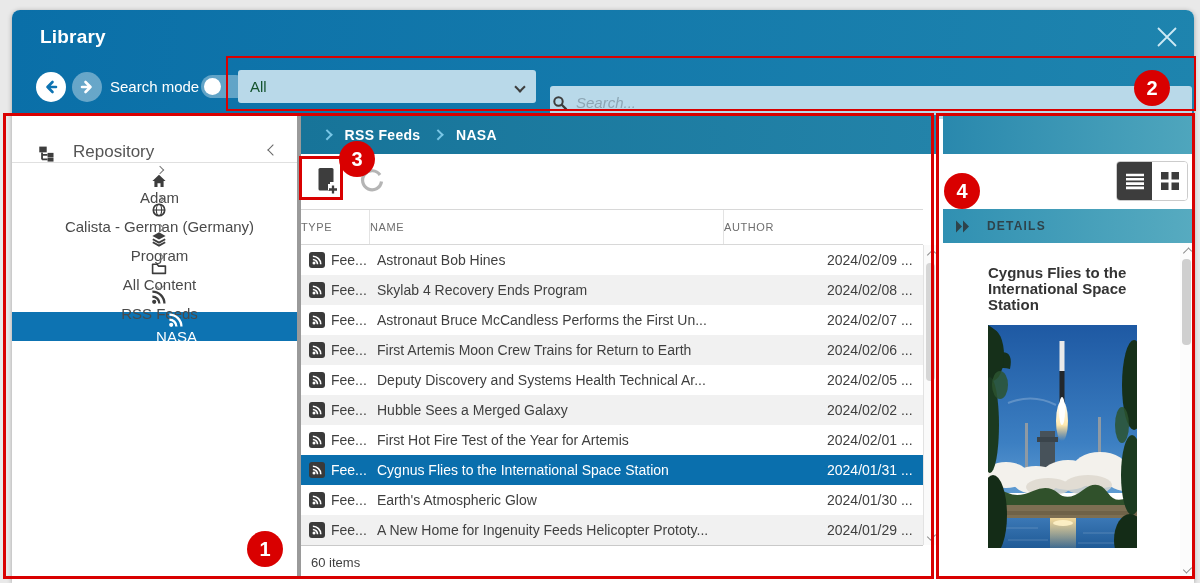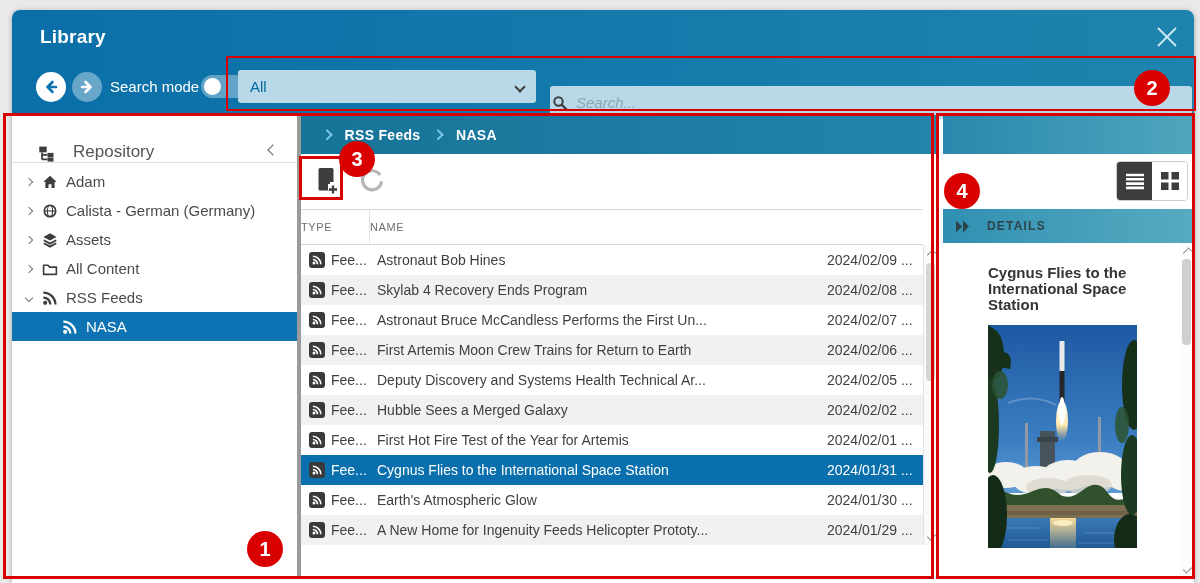--- a/index.html
+++ b/index.html
@@ -17,41 +17,41 @@
   .hdr-title { position:absolute; left:28px; top:16px; color:#fff; font-size:19px; font-weight:600; letter-spacing:.2px; }
   .close-btn { position:absolute; left:1136px; top:8px; width:38px; height:38px; display:flex; align-items:center; justify-content:center; cursor:pointer; }
   .nav-btn { position:absolute; top:62px; width:30px; height:30px; border-radius:50%; display:flex; align-items:center; justify-content:center; }
   .nav-back { left:24px; background:#fff; }
   .nav-fwd  { left:60px; background:rgba(255,255,255,.38); }
   .searchmode-label { position:absolute; left:98px; top:68px; color:#fff; font-size:15px; }
   .toggle { position:absolute; left:189px; top:65px; width:46px; height:23px; border-radius:12px; background:rgba(255,255,255,.35); }
   .toggle .knob { position:absolute; left:3px; top:3px; width:17px; height:17px; border-radius:50%; background:#fff; }
 
   .filter-select { position:absolute; left:226px; top:60px; width:298px; height:33px; background:#b9d9e9; border-radius:3px;
-                   display:flex; align-items:center; padding:0 12px; font-size:15px; color:#0369a1; cursor:pointer; }
+                   display:flex; align-items:center; padding:0 12px; font-size:15px; color:#14532d; cursor:pointer; }
   .filter-select .chev-down { margin-left:auto; }
   .search-box { position:absolute; left:538px; top:60px; width:642px; height:33px; background:#b9d9e9; border-radius:3px;
                 display:flex; align-items:center; padding:0 2px;margin-top:16px; }
   .search-box input { flex:1; border:none; outline:none; background:transparent; font-size:15px; color:#222; margin-left:8px;
                       font-family:"Liberation Sans", sans-serif; }
   .search-box input::placeholder { color:#8da6b4; font-style:italic; }
 
   .chev { display:inline-block; border-style:solid; border-color:#3d3d3d; border-width:0 2px 2px 0; padding:3px; }
   .chev-down  { transform:rotate(45deg); }
   .chev-right { transform:rotate(-45deg); }
   .chev-left  { transform:rotate(135deg); }
 
   
   .sidebar { position:absolute; left:0; top:105px; width:285px; height:463px; background:#fff; overflow:hidden; }
   .sb-head { height:48px; display:flex; align-items:flex-end; padding:0 16px 0 26px; border-bottom:1px solid #e0e0e0; }
   .sb-title { margin-left:18px; font-size:17px; color:#555; }
   .sb-collapse { margin-left:auto; cursor:pointer; padding:4px; }
   .sb-collapse .chev { border-color:#666; border-width:0 1.5px 1.5px 0; padding:3.5px; }
   .tree { padding-top:4px; }
-  .tree-item { height:29px; display:flex; align-items:center; padding-left:10px; font-size:15px; color:#4a4a4a; cursor:pointer; }
+  .tree-item { height:29px; display:flex; align-items:center; padding-left:10px; font-size:15px; color:#4a4a4a; cursor:pointer;flex-direction:column; }
   .tree-item .expander { width:14px; display:flex; justify-content:center; }
   .tree-item .expander .chev { border-color:#777; border-width:0 1.5px 1.5px 0; padding:2.5px; }
   .tree-item .t-icon { width:16px; height:16px; margin:0 8px 0 6px; flex:none; color:#3d3d3d; }
   .tree-item .t-label { white-space:nowrap; }
   .tree-item.child { padding-left:44px; }
   .tree-item.selected { background:#0d73b2; color:#fff; }
   .tree-item.selected .t-icon { color:#fff; }
 
   .v-divider { position:absolute; left:285px; top:105px; width:4px; height:463px; background:#9a9a9a; }
 
@@ -209,21 +209,21 @@
           <span class="expander">
               <span class="chev chev-right"></span>
             </span>
           <span class="t-icon">
             <svg width="16" height="16" viewBox="0 0 16 16">
                 <path d="M8 1.3 L14.6 4.9 8 8.5 1.4 4.9 Z" fill="currentColor"></path>
                 <path d="M1.8 8.2 L8 11.6 14.2 8.2" stroke="currentColor" stroke-width="1.8" fill="none"></path>
                 <path d="M1.8 11.2 L8 14.6 14.2 11.2" stroke="currentColor" stroke-width="1.8" fill="none"></path>
               </svg>
           </span>
-          <span class="t-label">Assets</span>
+          <span class="t-label">Program</span>
         </div>
 
         <div class="tree-item">
           <span class="expander">
               <span class="chev chev-right"></span>
             </span>
           <span class="t-icon">
             <svg width="16" height="16" viewBox="0 0 16 16">
                 <path d="M1.6 4.2 H6 L7.7 6.1 H14.4 V13.4 H1.6 Z" stroke="currentColor" stroke-width="1.6" fill="none" stroke-linejoin="round"></path>
               </svg>
@@ -283,20 +283,21 @@
             <svg width="26" height="26" viewBox="0 0 26 26">
                 <path d="M21 7 A9.5 9.5 0 1 0 22.5 13.5" stroke="#b5b5b5" stroke-width="3.2" fill="none"></path>
               </svg>
           </span>
         </div>
       </div>
 
       <div class="tbl-head">
         <div class="th">TYPE</div>
         <div class="th">NAME</div>
+        <div class="th">AUTHOR</div>
       </div>
 
       <div class="tbl-body">
           <div class="row">
     <div class="cell type">
       <span class="rss-badge">
         <svg width="10" height="10" viewBox="0 0 16 16">
                   <circle cx="3.2" cy="12.8" r="2.4" fill="currentColor"></circle>
                   <path d="M1.4 7.2 A7.4 7.4 0 0 1 8.8 14.6" stroke="currentColor" stroke-width="2.6" fill="none"></path>
                   <path d="M1.4 2 A12.6 12.6 0 0 1 14 14.6" stroke="currentColor" stroke-width="2.6" fill="none"></path>
@@ -448,20 +449,21 @@
       <div class="main-scroll">
         <span class="scroll-arrow arr-up">
             <span class="chev"></span>
           </span>
         <div class="scroll-thumb" style="top:18px; height:118px;"></div>
         <span class="scroll-arrow arr-dn">
             <span class="chev"></span>
           </span>
       </div>
 
+      <div class="list-footer">60 items</div>
     </div>
 
     <div class="panel">
       <div class="panel-topbar"></div>
       <div class="panel-toolbar">
         <div class="view-toggle">
           <div class="vt-btn active">
             <span>
               <svg width="20" height="18" viewBox="0 0 20 18">
                   <path d="M1 3 H19 M1 7.3 H19 M1 11.6 H19 M1 15.9 H19" stroke="#fff" stroke-width="2.6"></path>

